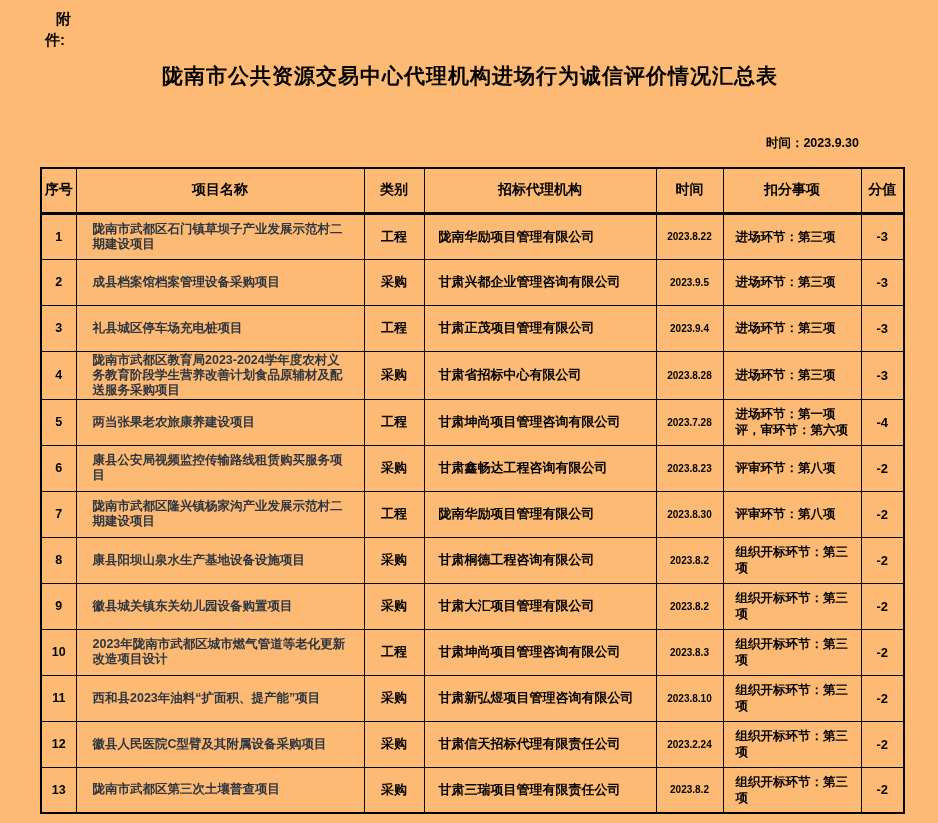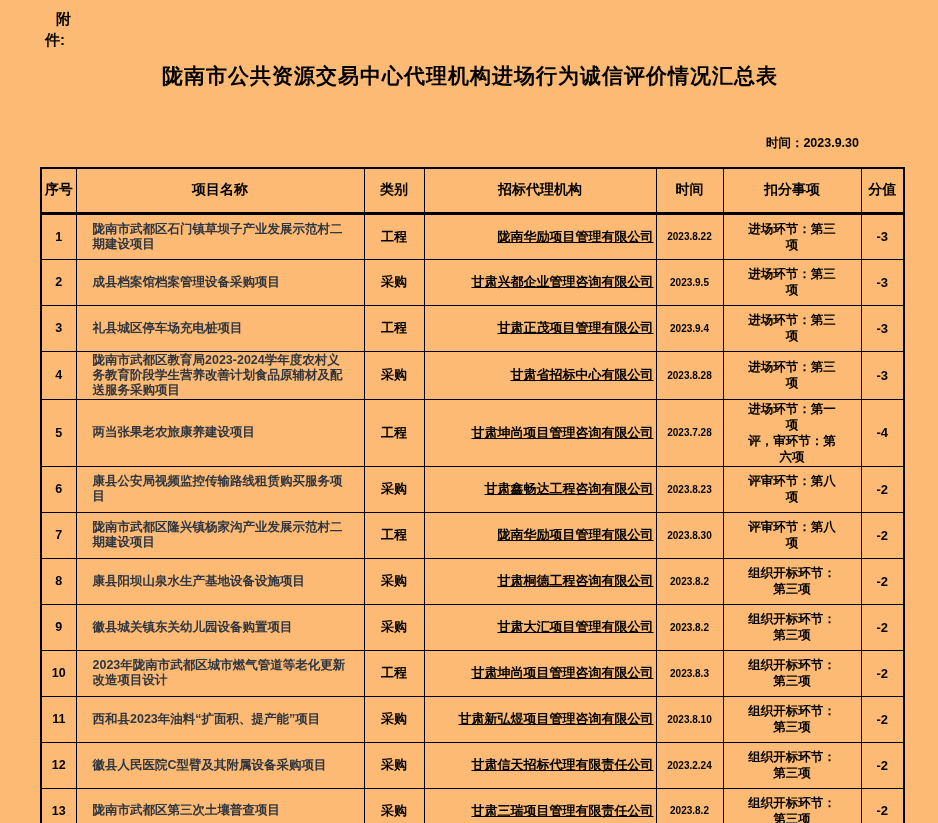--- a/index.html
+++ b/index.html
@@ -54,23 +54,23 @@
     height: 45px;
     font-size: 14px;
     text-align: center;
     border-bottom: 3px solid #000;
   }
   table.main tbody tr { height: 46px; }
 
   td.c-no      { font-size: 12.5px; text-align: center; }
   td.c-project { font-size: 12.5px; line-height: 15px; text-align: left; padding: 1px 16px; color: #2f3640; }
   td.c-cat     { font-size: 13px; text-align: center; }
-  td.c-agency  { font-size: 13px; text-align: right; padding: 1px 2px; text-decoration: underline; }
+  td.c-agency  { font-size: 13px; text-align: left; padding: 1px 14px; }
   td.c-date    { font-size: 10px; text-align: center; }
-  td.c-deduct  { font-size: 12.5px; line-height: 16px; text-align: center; padding: 1px 19px; white-space: pre-line; }
+  td.c-deduct  { font-size: 12.5px; line-height: 16px; text-align: left; padding: 1px 12px; white-space: pre-line; }
   td.c-score   { font-size: 13px; text-align: center; }
 </style>
 </head>
 <body>
 
 <div class="page">
 
   <div class="attachment">附件:</div>
 
   <div class="title-block">

